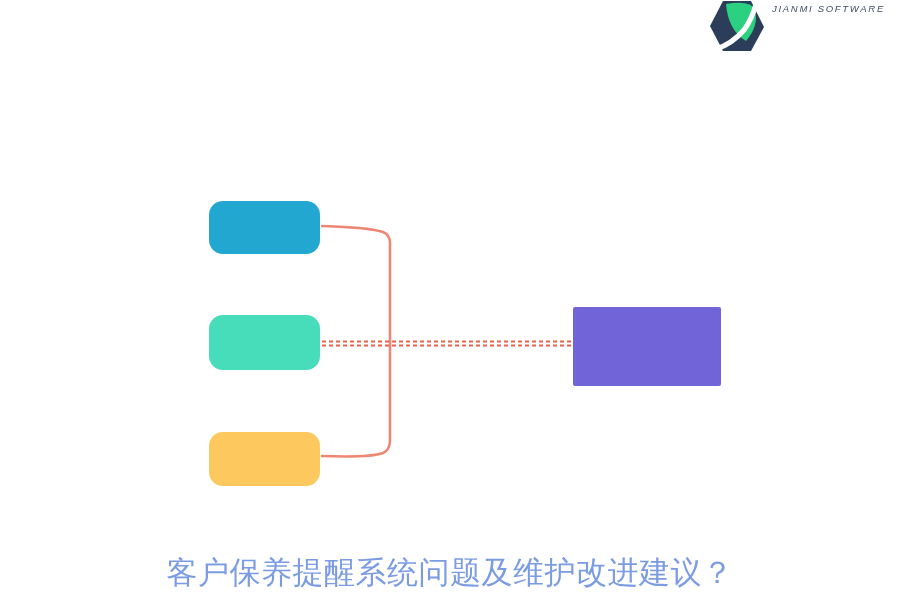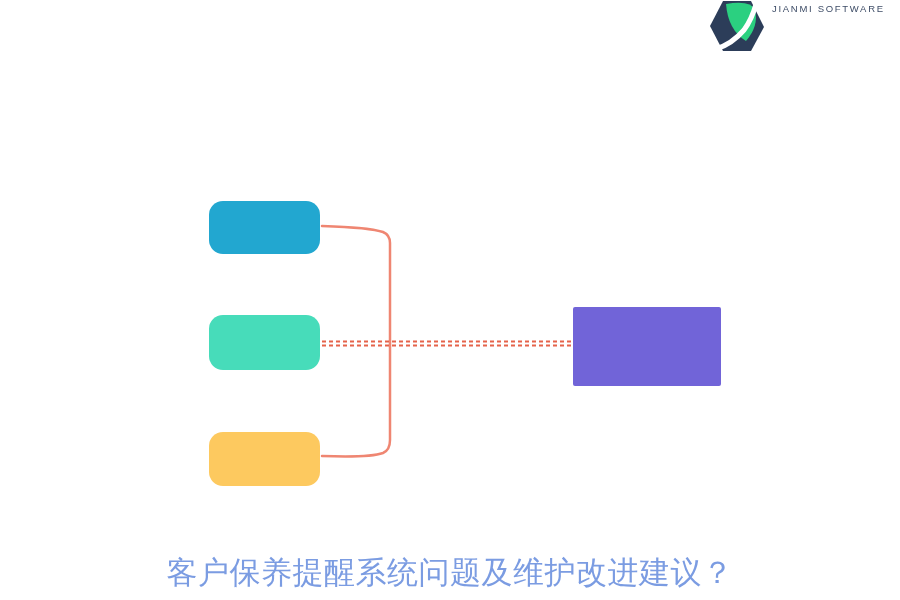--- a/index.html
+++ b/index.html
@@ -42,20 +42,21 @@
     letter-spacing: 3px;
     line-height: 30px;
     font-family: "Liberation Sans", "DejaVu Sans", sans-serif;
   }
   .brand-en {
     font-size: 9.5px;
     letter-spacing: 1.7px;
     line-height: 12px;
     margin-top: 2px;
     font-family: "Liberation Sans", "DejaVu Sans", sans-serif;
+    font-style: italic;
   }
 
   
   .node {
     position: absolute;
     border-radius: 14px;
   }
   .node-top    { left: 209px; top: 201px; width: 111px; height: 53px; }
   .node-middle { left: 209px; top: 315px; width: 111px; height: 55px; }
   .node-bottom { left: 209px; top: 432px; width: 111px; height: 54px; }

